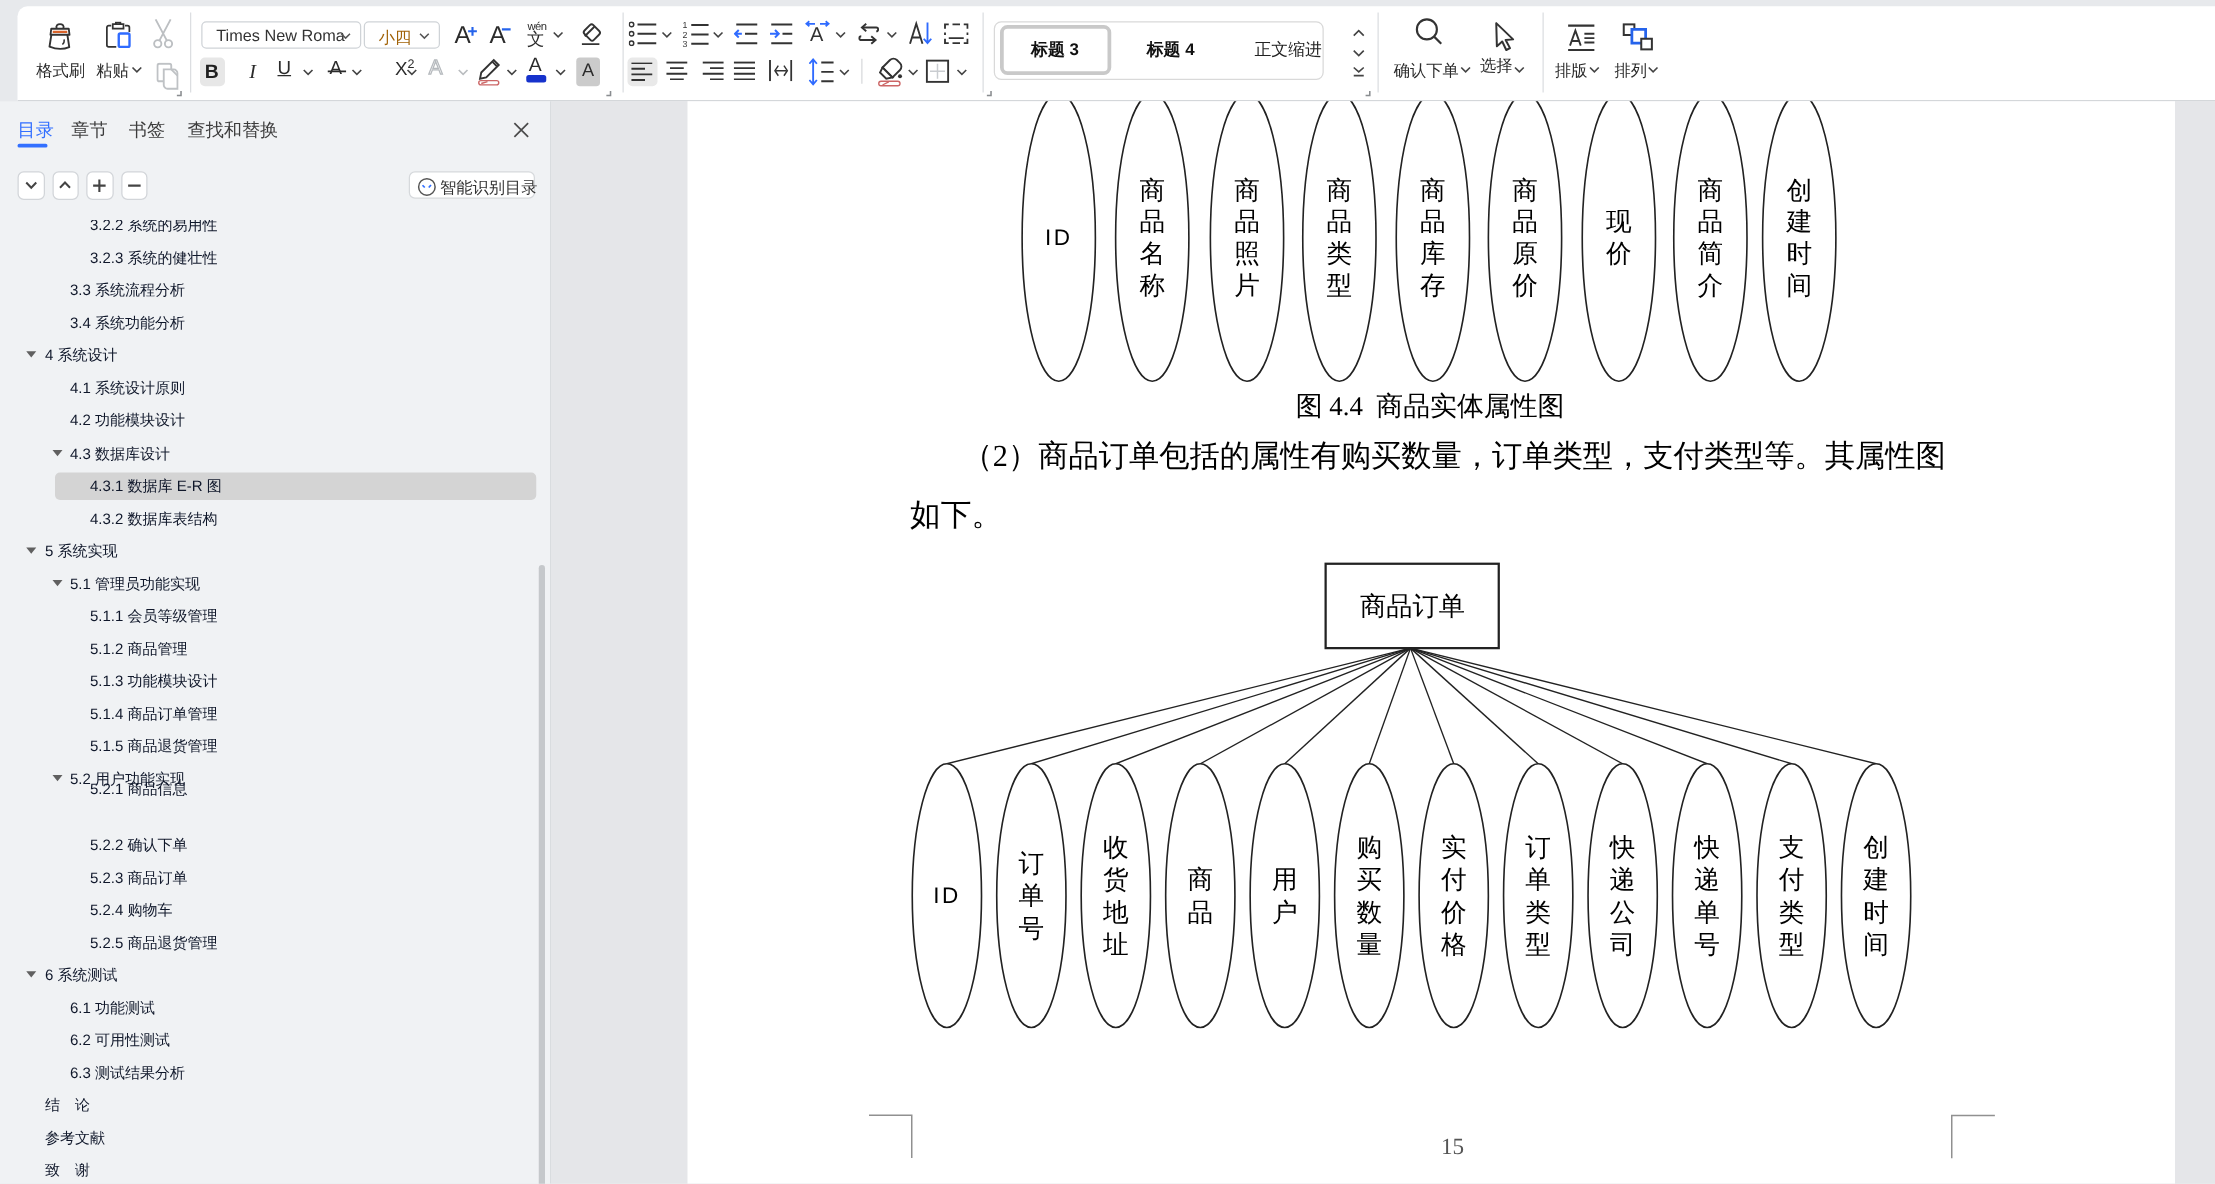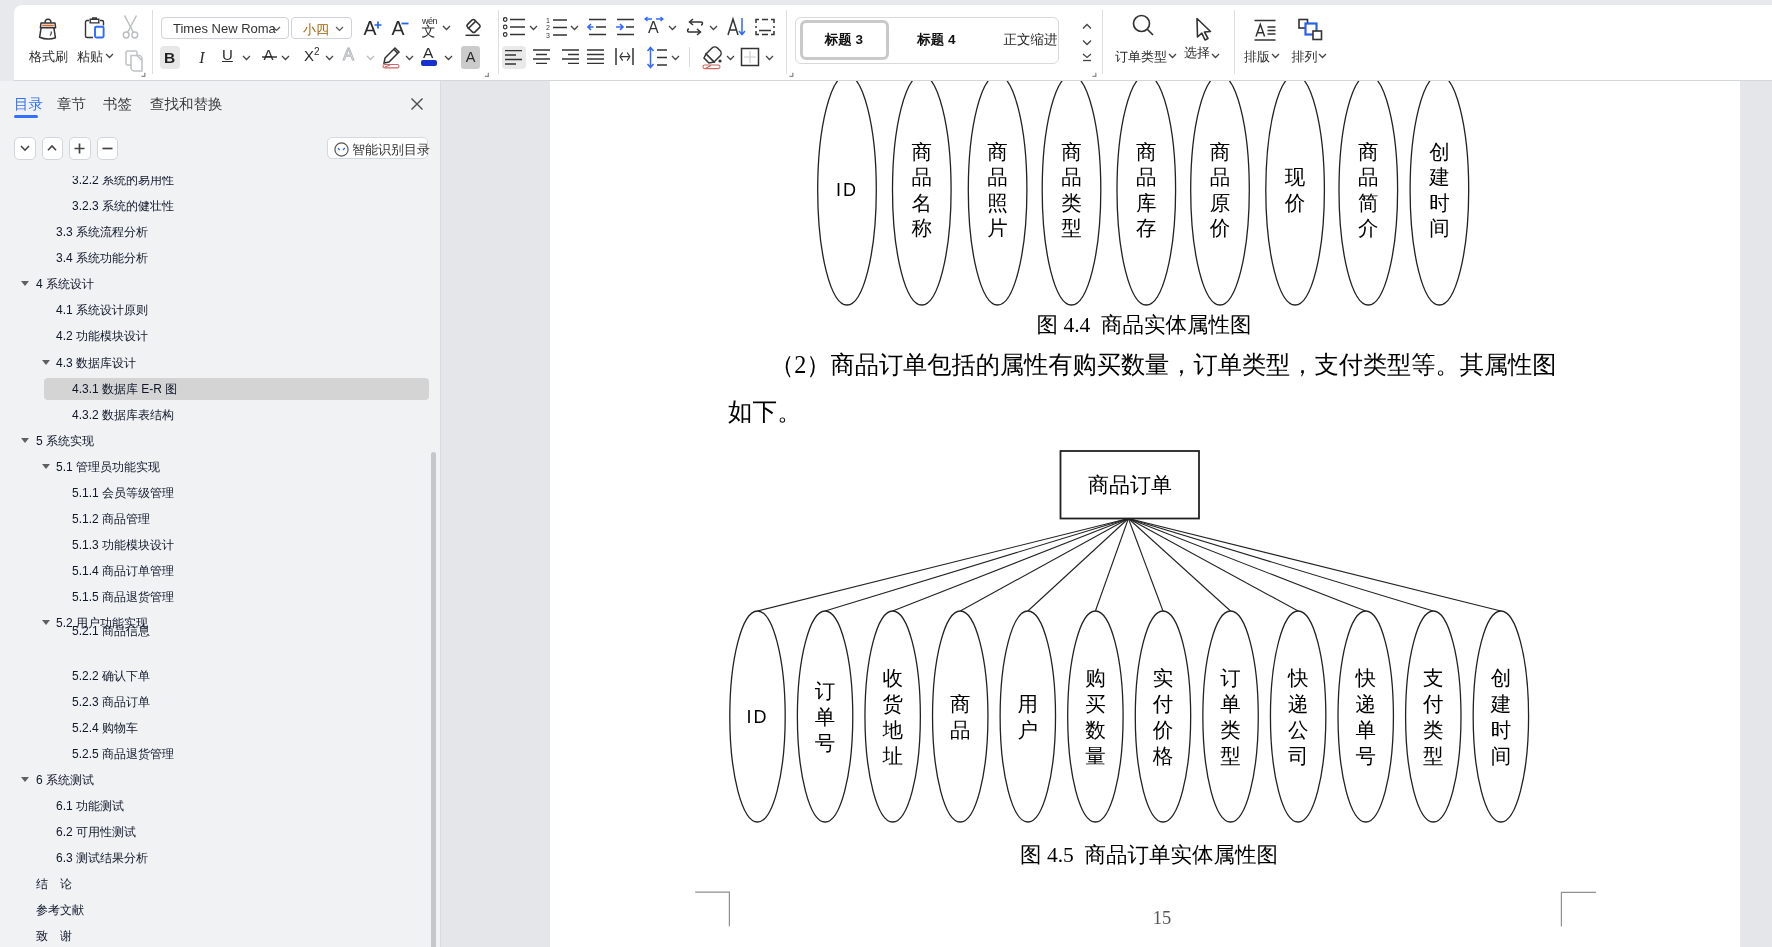--- a/index.html
+++ b/index.html
@@ -96,21 +96,21 @@
 <svg class="chev" style="position:absolute;left:242px;top:55px" width="9" height="6" viewBox="0 0 9 6">
         <path d="M1 1 L4.5 4.5 L8 1" fill="none" stroke="#444" stroke-width="1.3"></path>
       </svg>
 <div style="position:absolute;left:263.5px;top:46px;font-size:15px;color:#2b2b2b">A</div>
 <svg style="position:absolute;left:261.5px;top:55px" width="15" height="4" viewBox="0 0 15 4">
         <path d="M0 2 H15" stroke="#2b2b2b" stroke-width="1.4"></path>
       </svg>
 <svg class="chev" style="position:absolute;left:281px;top:55px" width="9" height="6" viewBox="0 0 9 6">
         <path d="M1 1 L4.5 4.5 L8 1" fill="none" stroke="#444" stroke-width="1.3"></path>
       </svg>
-<div style="position:absolute;left:304px;top:46px;font-size:15px;color:#2b2b2b">X<sup style="font-size:10px">2</sup></div>
+<div style="position:absolute;left:316px;top:46px;font-size:15px;color:#2b2b2b">X<sup style="font-size:10px">2</sup></div>
 <svg class="chev" style="position:absolute;left:325px;top:55px" width="9" height="6" viewBox="0 0 9 6">
         <path d="M1 1 L4.5 4.5 L8 1" fill="none" stroke="#444" stroke-width="1.3"></path>
       </svg>
 <div style="position:absolute;left:343px;top:45px;font-size:16.5px;color:transparent;-webkit-text-stroke:1px #b5b9bd">A</div>
 <svg class="chev" style="position:absolute;left:366px;top:55px" width="9" height="6" viewBox="0 0 9 6">
         <path d="M1 1 L4.5 4.5 L8 1" fill="none" stroke="#b9bcbf" stroke-width="1.3"></path>
       </svg>
 <svg style="position:absolute;left:381px;top:45px" width="24" height="24" viewBox="0 0 24 24">
  <path d="M4 13 L14 3 L18 7 L8 17 L3 18 Z" fill="none" stroke="#333" stroke-width="1.5"></path>
  <path d="M13 4.5 L16.5 8" stroke="#333" stroke-width="1.5"></path>
@@ -234,21 +234,21 @@
 <svg style="position:absolute;left:1082px;top:53px" width="10" height="9" viewBox="0 0 10 9">
         <path d="M1 1 L5 4.5 L9 1" fill="none" stroke="#444" stroke-width="1.3"></path>
         <path d="M1 7.5 H9" stroke="#444" stroke-width="1.3"></path>
       </svg>
 <div class="corner" style="left:1092px;top:66px">⌟</div>
 
 <svg style="position:absolute;left:1131px;top:13px" width="24" height="24" viewBox="0 0 24 24">
  <circle cx="10.5" cy="10.5" r="8" fill="none" stroke="#333" stroke-width="1.7"></circle>
  <path d="M16.5 16.5 L22 22" stroke="#333" stroke-width="1.7"></path>
 </svg>
-<div class="lab" style="left:1115px;top:47.5px">订单类型</div>
+<div class="lab" style="left:1115px;top:47.5px">确认下单</div>
 <svg class="chev" style="position:absolute;left:1167.5px;top:53px" width="9" height="6" viewBox="0 0 9 6">
         <path d="M1 1 L4.5 4.5 L8 1" fill="none" stroke="#444" stroke-width="1.3"></path>
       </svg>
 <svg style="position:absolute;left:1195px;top:17px" width="20" height="24" viewBox="0 0 20 24">
  <path d="M2 1.5 L15.5 14.5 L9.5 15 L13 21.5 L10 23 L6.8 16.2 L2.5 20 Z" fill="#fff" stroke="#333" stroke-width="1.6" stroke-linejoin="round"></path>
 </svg>
 <div class="lab" style="left:1184px;top:44px">选择</div>
 <svg class="chev" style="position:absolute;left:1210.5px;top:53px" width="9" height="6" viewBox="0 0 9 6">
         <path d="M1 1 L4.5 4.5 L8 1" fill="none" stroke="#444" stroke-width="1.3"></path>
       </svg>
@@ -458,20 +458,19 @@
         <text x="883.3" y="684.5" text-anchor="middle" font-size="20.5" font-family="Liberation Serif,serif">支</text>
         <text x="883.3" y="710.5" text-anchor="middle" font-size="20.5" font-family="Liberation Serif,serif">付</text>
         <text x="883.3" y="736.5" text-anchor="middle" font-size="20.5" font-family="Liberation Serif,serif">类</text>
         <text x="883.3" y="762.5" text-anchor="middle" font-size="20.5" font-family="Liberation Serif,serif">型</text>
         <ellipse cx="950.8800000000001" cy="716.5" rx="27.7" ry="105.5" fill="#fff" stroke="#222" stroke-width="1.3"></ellipse>
         <text x="950.8800000000001" y="684.5" text-anchor="middle" font-size="20.5" font-family="Liberation Serif,serif">创</text>
         <text x="950.8800000000001" y="710.5" text-anchor="middle" font-size="20.5" font-family="Liberation Serif,serif">建</text>
         <text x="950.8800000000001" y="736.5" text-anchor="middle" font-size="20.5" font-family="Liberation Serif,serif">时</text>
         <text x="950.8800000000001" y="762.5" text-anchor="middle" font-size="20.5" font-family="Liberation Serif,serif">间</text>
       </svg>
-<div class="cap" style="left:599px;top:759px">图 4.5&nbsp; 商品订单实体属性图</div>
 <div style="position:absolute;left:612px;top:827px;font-family:'Liberation Serif',serif;font-size:18.5px;color:#555;transform:translateX(-50%)">15</div>
 <svg width="1190" height="866" style="position:absolute;left:0;top:0" viewBox="0 0 1190 866">
 <path d="M145.2 811.2 H179.4 V845.3" fill="none" stroke="#909090" stroke-width="1.2"></path>
 <path d="M1045.9 811.4 H1011.4 V845.5" fill="none" stroke="#909090" stroke-width="1.2"></path>
 </svg>
 </div>
   </div>
 
 </body></html>

